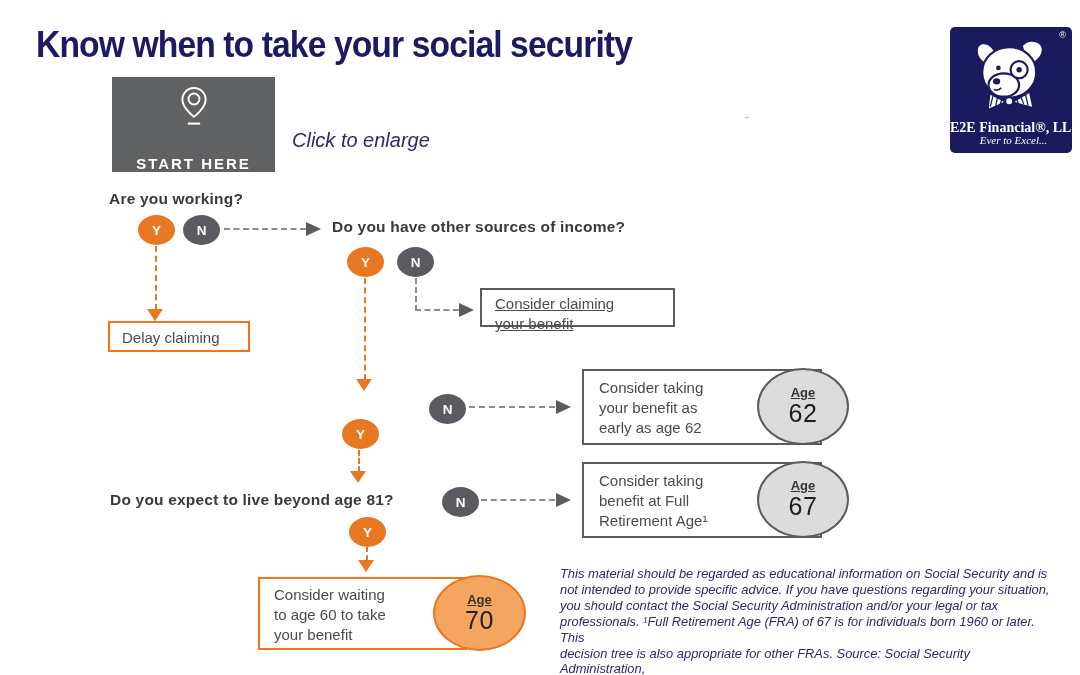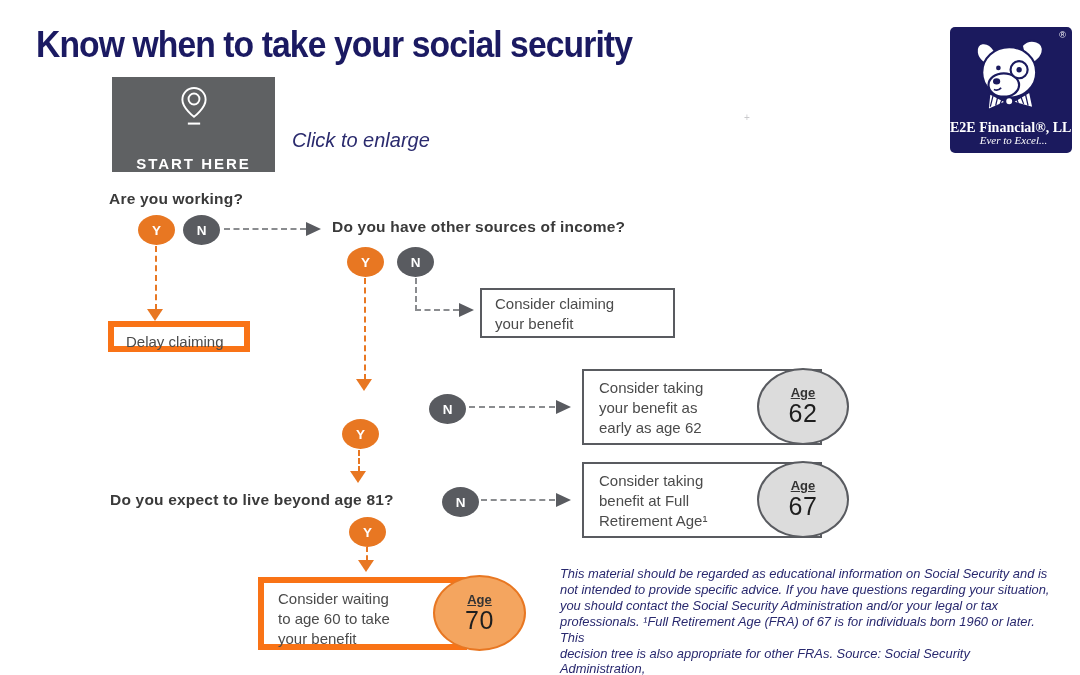--- a/index.html
+++ b/index.html
@@ -22,21 +22,21 @@
   .enlarge{position:absolute;left:292px;top:129px;font-style:italic;font-size:20px;color:#2B2B6E;}
   .stray{position:absolute;left:744px;top:112px;color:#c9c9cc;font-size:10px;}
   
   .q{position:absolute;font-weight:700;font-size:15.5px;color:#3a3a3a;letter-spacing:.2px;white-space:nowrap;}
   .yn{position:absolute;width:37px;height:30px;border-radius:50%;color:#fff;font-weight:700;
       font-size:13.5px;display:flex;align-items:center;justify-content:center;z-index:4;}
   .yn.y{background:#E87722;}
   .yn.n{background:#595B60;}
   .obox{position:absolute;background:#fff;border:2px solid #595B60;color:#4b4b4b;font-size:15px;
         line-height:20px;white-space:pre-line;box-sizing:border-box;z-index:3;}
-  .obox.orange{border:6px solid #f97316;}
+  .obox.orange{border:2px solid #f97316;}
   .badge{position:absolute;border-radius:50%;display:flex;flex-direction:column;align-items:center;
          justify-content:center;z-index:5;box-sizing:border-box;}
   .badge.gray{background:#DCDCDC;border:2.5px solid #595B60;}
   .badge.or{background:#F4A55F;border:2.5px solid #E87722;}
   .badge .lbl{font-size:13px;font-weight:700;color:#333;line-height:14px;text-decoration:underline;}
   .badge .num{font-size:25px;color:#1e1e1e;line-height:27px;letter-spacing:.5px;}
   
   .dh{position:absolute;border-top:2px dashed #8a8c8f;}
   .dv{position:absolute;border-left:2px dashed #8a8c8f;}
   .dh.o,.dv.o{border-color:#E87722;}
@@ -124,21 +124,21 @@
   <div class="ad" style="left:350px;top:471px;"></div>
 
   <div class="dh" style="left:481px;top:499px;width:74px;"></div>
   <div class="ar" style="left:556px;top:493px;"></div>
 
   <div class="dv o" style="left:366px;top:547px;height:13px;"></div>
   <div class="ad" style="left:358px;top:560px;"></div>
 
   <div class="obox orange" style="left:108px;top:321px;width:142px;height:31px;padding:5px 0 0 12px;">Delay claiming</div>
 
-  <div class="obox" style="left:480px;top:288px;width:195px;height:50px;padding:4px 0 0 13px;">Consider claiming
+  <div class="obox" style="left:480px;top:288px;width:195px;height:39px;padding:4px 0 0 13px;text-decoration:underline;">Consider claiming
 your benefit</div>
 
   <div class="obox" style="left:582px;top:369px;width:240px;height:76px;padding:7px 0 0 15px;">Consider taking
 your benefit as
 early as age 62</div>
   <div class="badge gray" style="left:757px;top:368px;width:92px;height:77px;">
     <div class="lbl">Age</div>
     <div class="num">62</div>
   </div>
 

